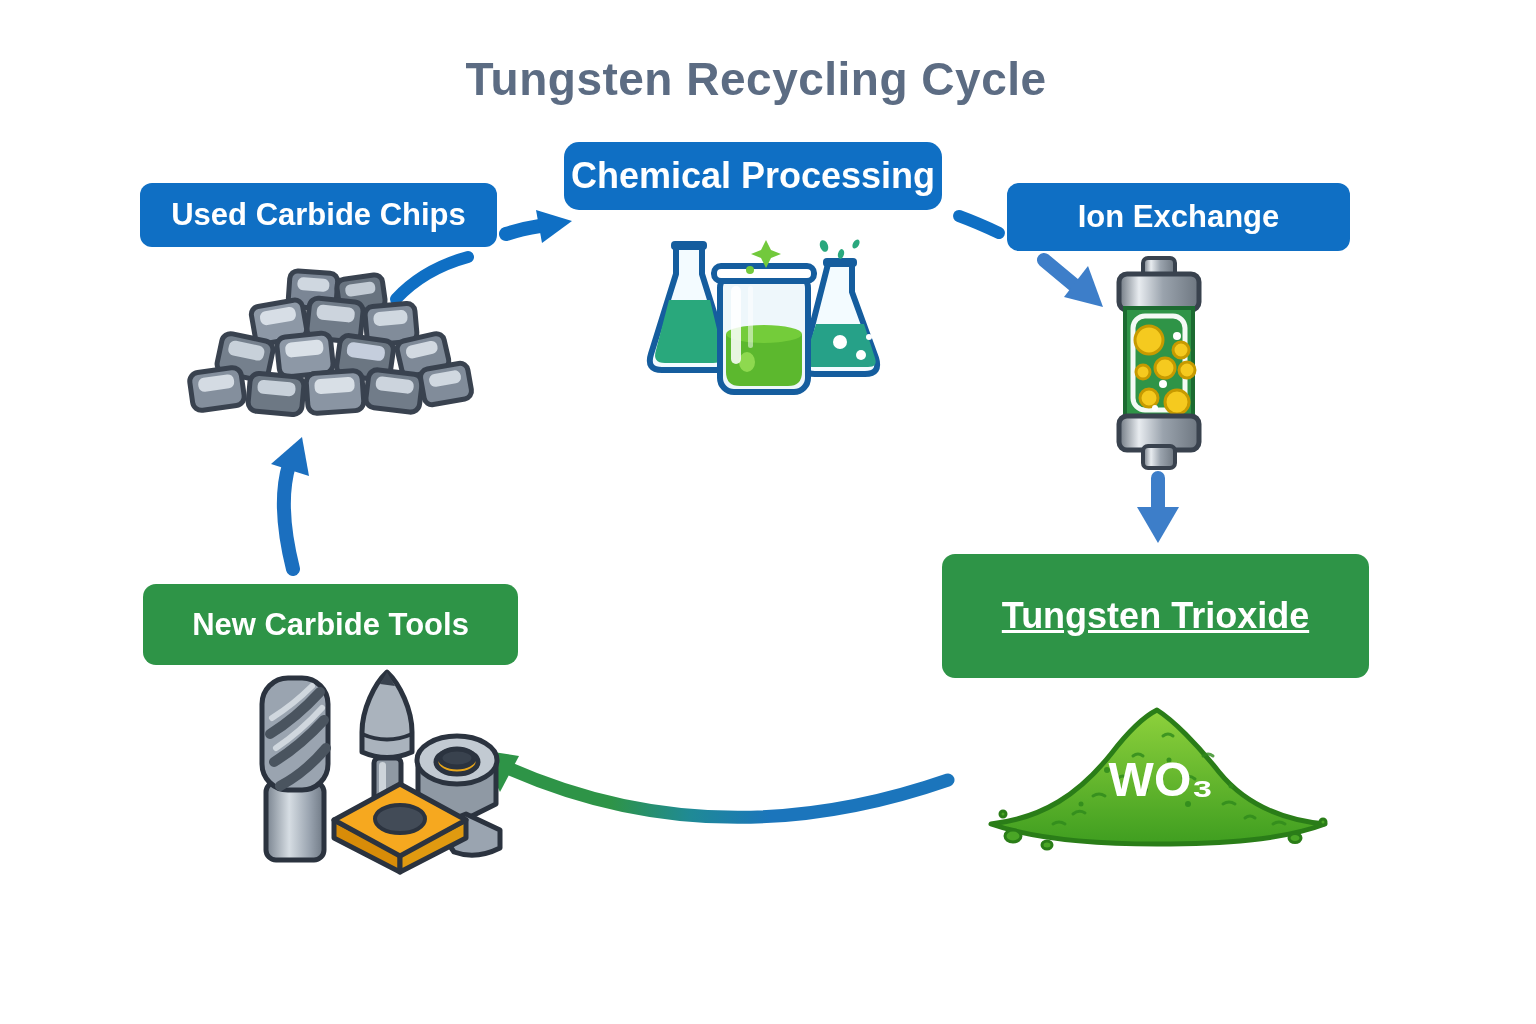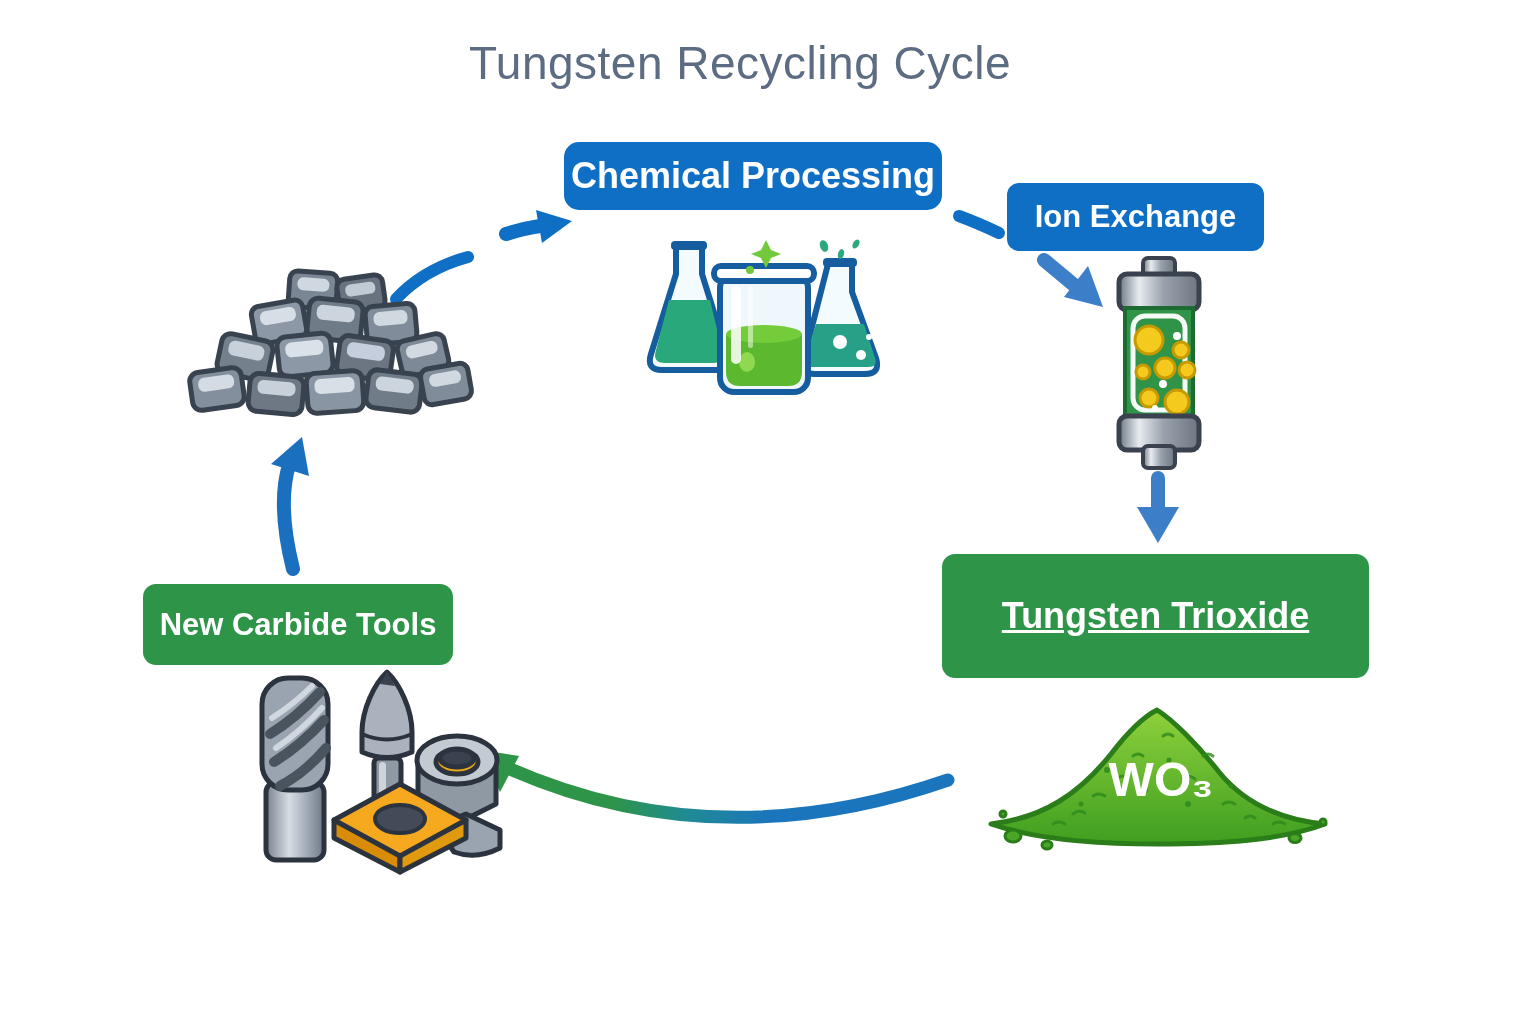--- a/index.html
+++ b/index.html
@@ -10,33 +10,33 @@
     --arrow-blue-light:#3d7ec9;
     --arrow-green:#2e9447;
   }
   html,body{margin:0;padding:0;background:#ffffff;}
   .canvas{
     position:relative;width:1536px;height:1024px;background:#ffffff;overflow:hidden;
     font-family:"Liberation Sans","DejaVu Sans",sans-serif;
   }
   .page-title{
     position:absolute;top:36px;left:0;width:1480px;text-align:center;
-    font-size:46px;font-weight:normal;color:var(--title-color);letter-spacing:0.5px;margin:0;
+    font-size:46px;font-weight:bold;color:var(--title-color);letter-spacing:0.5px;margin:16px;
   }
   .node{
     position:absolute;display:flex;flex-direction:column;align-items:center;justify-content:center;
     color:#ffffff;font-weight:bold;text-align:center;box-sizing:border-box;
   }
   .node.blue{background:var(--node-blue);border-radius:12px;}
   .node.green{background:var(--node-green);border-radius:13px;}
   #node-used-chips{left:140px;top:183px;width:357px;height:64px;font-size:31px;}
   #node-chemical{left:564px;top:142px;width:378px;height:68px;font-size:36px;border-radius:15px;}
-  #node-ion{left:1007px;top:183px;width:257px;height:68px;font-size:31px;}
+  #node-ion{left:1007px;top:183px;width:343px;height:68px;font-size:31px;}
   #node-wo3{left:942px;top:554px;width:427px;height:124px;font-size:36px;line-height:1.35;text-decoration:underline;}
-  #node-tools{left:143px;top:584px;width:310px;height:81px;font-size:31px;}
+  #node-tools{left:143px;top:584px;width:375px;height:81px;font-size:31px;}
   .icon-box{position:absolute;text-align:center;}
   #icon-chips{left:183px;top:260px;width:292px;height:157px;}
   #icon-beakers{left:628px;top:238px;width:270px;height:162px;}
   #icon-column{left:1103px;top:256px;width:112px;height:214px;}
   #icon-powder{left:983px;top:686px;width:352px;height:170px;}
   #icon-tools{left:228px;top:666px;width:277px;height:212px;}
   .arrow-layer{position:absolute;left:0;top:0;width:1536px;height:1024px;pointer-events:none;}
   svg{display:block;}
 </style>
 </head>
@@ -84,20 +84,23 @@
       <path d="M948,780 Q712,862 499,764" stroke="url(#cycleGrad)" stroke-width="13" stroke-linecap="round" fill="none"></path>
       <polygon points="480,750 519,756 500,792" fill="#2e9447"></polygon>
     </g>
 
     <g>
       <path d="M293,569 Q277,505 289,465" stroke="#1b6fbf" stroke-width="14" stroke-linecap="round" fill="none"></path>
       <polygon points="302,437 271,464 309,476" fill="#1b6fbf"></polygon>
     </g>
   </svg>
 
+  <div class="node blue" id="node-used-chips">
+    <span>Used Carbide Chips</span>
+  </div>
 
   <div class="node blue" id="node-chemical">
     <span>Chemical Processing</span>
   </div>
 
   <div class="node blue" id="node-ion">
     <span>Ion Exchange</span>
   </div>
 
   <div class="node green" id="node-wo3">

